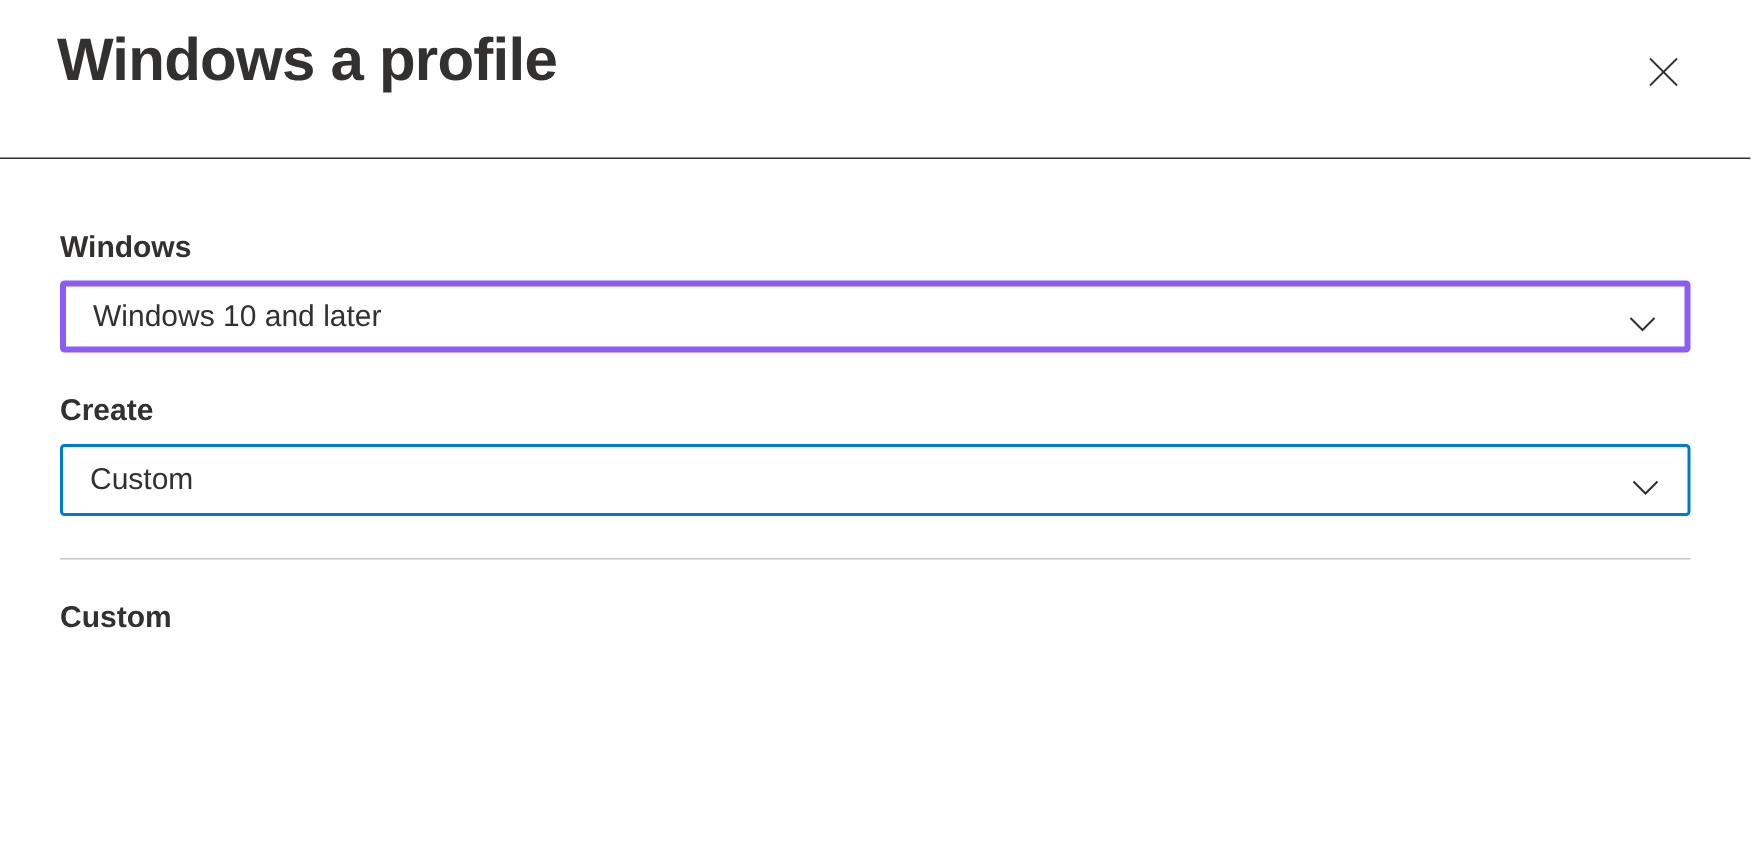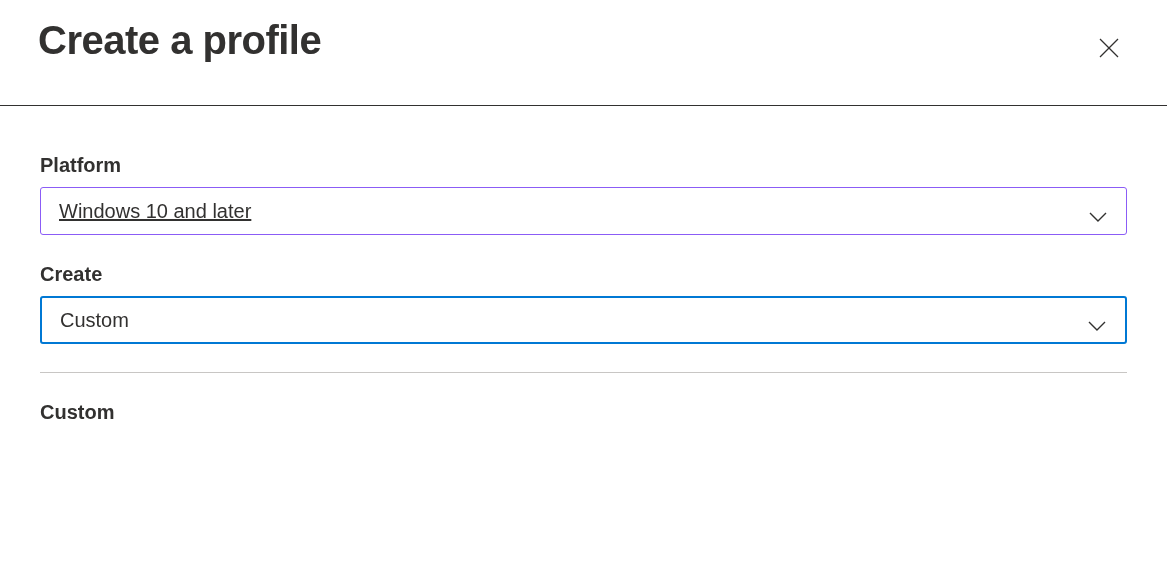--- a/index.html
+++ b/index.html
@@ -67,23 +67,22 @@
     background: #ffffff;
     display: flex;
     align-items: center;
     justify-content: space-between;
     padding: 0 18px;
     cursor: pointer;
     font-size: 20px;
     color: #323130;
   }
   .dropdown.platform {
-    border: 1px solid #8b5cf6;
+    border: 4px solid #8b5cf6;
     border-radius: 3px;
-    text-decoration: underline;
   }
   .dropdown.profile {
     border: 2px solid #0078d4;
     border-radius: 3px;
   }
   .dropdown-value {
     font-weight: 400;
   }
   .chevron {
     width: 20px;
@@ -106,35 +105,35 @@
     font-size: 20px;
     font-weight: 600;
     color: #323130;
   }
 </style>
 </head>
 <body>
 
 <div class="panel">
   <div class="header">
-    <h1 class="title">Create a profile</h1>
+    <h1 class="title">Windows a profile</h1>
     <button class="close-btn">
       <span>
         <svg viewBox="0 0 24 24">
             <line x1="3" y1="3" x2="21" y2="21"></line>
             <line x1="21" y1="3" x2="3" y2="21"></line>
           </svg>
       </span>
     </button>
   </div>
 
   <div class="content">
 
     <div class="field">
-      <label class="field-label">Platform</label>
+      <label class="field-label">Windows</label>
       <div class="dropdown platform">
         <span class="dropdown-value">Windows 10 and later</span>
         <span class="chevron">
           <svg viewBox="0 0 20 12">
               <polyline points="2,2 10,10 18,2"></polyline>
             </svg>
         </span>
       </div>
     </div>
 

